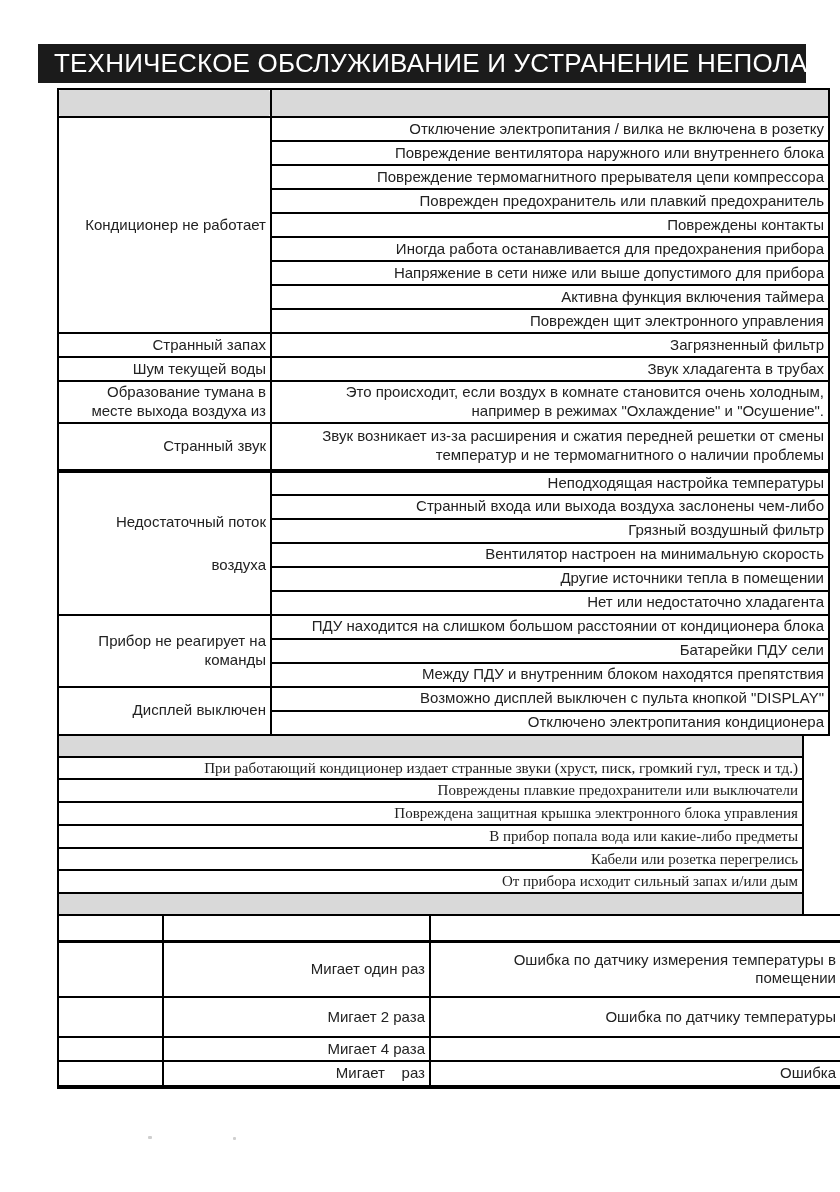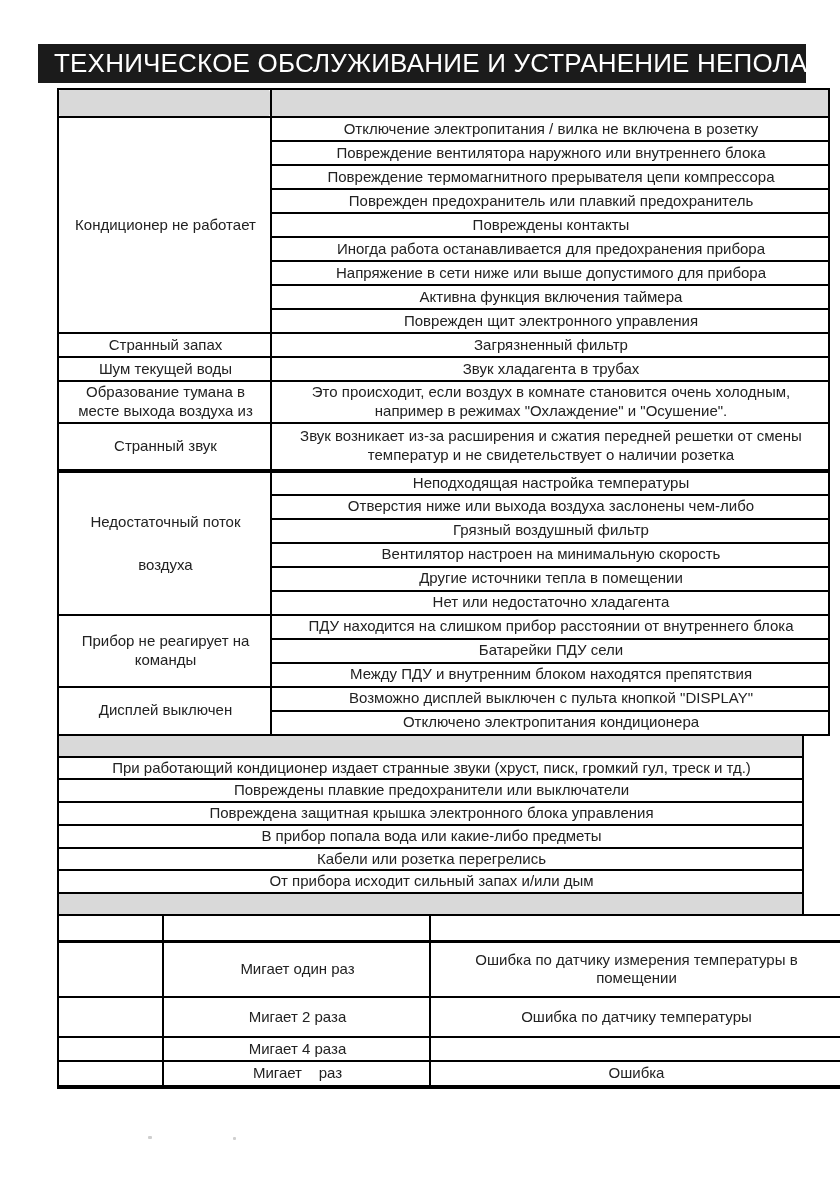--- a/index.html
+++ b/index.html
@@ -11,36 +11,36 @@
     position:absolute;left:38px;top:44px;width:768px;height:39px;
     background:#1b1b1b;color:#ffffff;display:flex;align-items:center;
     padding-left:16px;box-sizing:border-box;white-space:nowrap;
     font-size:26px;letter-spacing:0.2px;
   }
   .content{position:absolute;left:57px;top:88px;width:747px;}
   table{border-collapse:collapse;table-layout:fixed;width:747px;background:#fff;}
   td,th{
     border:2px solid #000;padding:1px 4px 1px 6px;font-size:15px;
     vertical-align:middle;line-height:1.25;overflow:hidden;font-weight:normal;
-    text-align:center;color:#222;
+    text-align:right;color:#222;
   }
   .t1 .c-problem{width:201px;border-radius:6px;}
   .t1 .c-cause{width:546px;}
   .hdr-gray th{background:#d9d9d9;height:24px;}
   tr.r-std{height:24px;}
   tr.r-tall56{height:40px;}
   tr.r-tall48{height:48px;}
   .thick-b td{border-bottom-width:4px;}
   .thick-b3 th{border-bottom-width:3px;}
   .spread{line-height:2.9;}
   .gray-band{
     height:20px;background:#d9d9d9;border:2px solid #000;margin-top:-2px;
   }
   .t2{margin-top:-2px;}
-  .t2 tr{height:18px;}
+  .t2 tr{height:18px;font-family:Liberation Serif, serif;}
   .t3{margin-top:-2px;}
   .t3 .c-ind{width:93px;}
   .t3 .c-blink{width:255px;}
   .t3 .c-err{width:399px;}
   .t3 tr.hdr{height:26px;}
   .t3 tr.r1{height:56px;}
   .t3 tr.r2{height:40px;}
   .t3 tr.r3{height:24px;margin-left:26px;}
   .t3 tr.r4{height:26px;}
   .t3 tr.r5{height:28px;}
@@ -104,46 +104,46 @@
       <td class="c-cause">Звук хладагента в трубах</td>
     </tr>
 
     <tr class="r-tall56">
       <td class="c-problem">Образование тумана в месте выхода воздуха из</td>
       <td class="c-cause">Это происходит, если воздух в комнате становится очень холодным, например в режимах "Охлаждение" и "Осушение".</td>
     </tr>
 
     <tr class="r-tall48 thick-b">
       <td class="c-problem">Странный звук</td>
-      <td class="c-cause">Звук возникает из-за расширения и сжатия передней решетки от смены температур и не свидетельствует о наличии розетка</td>
+      <td class="c-cause">Звук возникает из-за расширения и сжатия передней решетки от смены температур и не термомагнитного о наличии проблемы</td>
     </tr>
 
     <tr class="r-std">
       <td class="c-problem spread" rowspan="6">Недостаточный поток воздуха</td>
       <td class="c-cause">Неподходящая настройка температуры</td>
     </tr>
     <tr class="r-std">
-          <td class="c-cause">Отверстия ниже или выхода воздуха заслонены чем-либо</td>
+          <td class="c-cause">Странный входа или выхода воздуха заслонены чем-либо</td>
         </tr>
     <tr class="r-std">
           <td class="c-cause">Грязный воздушный фильтр</td>
         </tr>
     <tr class="r-std">
           <td class="c-cause">Вентилятор настроен на минимальную скорость</td>
         </tr>
     <tr class="r-std">
           <td class="c-cause">Другие источники тепла в помещении</td>
         </tr>
     <tr class="r-std">
           <td class="c-cause">Нет или недостаточно хладагента</td>
         </tr>
 
     <tr class="r-std">
       <td class="c-problem" rowspan="3">Прибор не реагирует на команды</td>
-      <td class="c-cause">ПДУ находится на слишком прибор расстоянии от внутреннего блока</td>
+      <td class="c-cause">ПДУ находится на слишком большом расстоянии от кондиционера блока</td>
     </tr>
     <tr class="r-std">
           <td class="c-cause">Батарейки ПДУ сели</td>
         </tr>
     <tr class="r-std">
           <td class="c-cause">Между ПДУ и внутренним блоком находятся препятствия</td>
         </tr>
 
     <tr class="r-std">
       <td class="c-problem" rowspan="2">Дисплей выключен</td>

